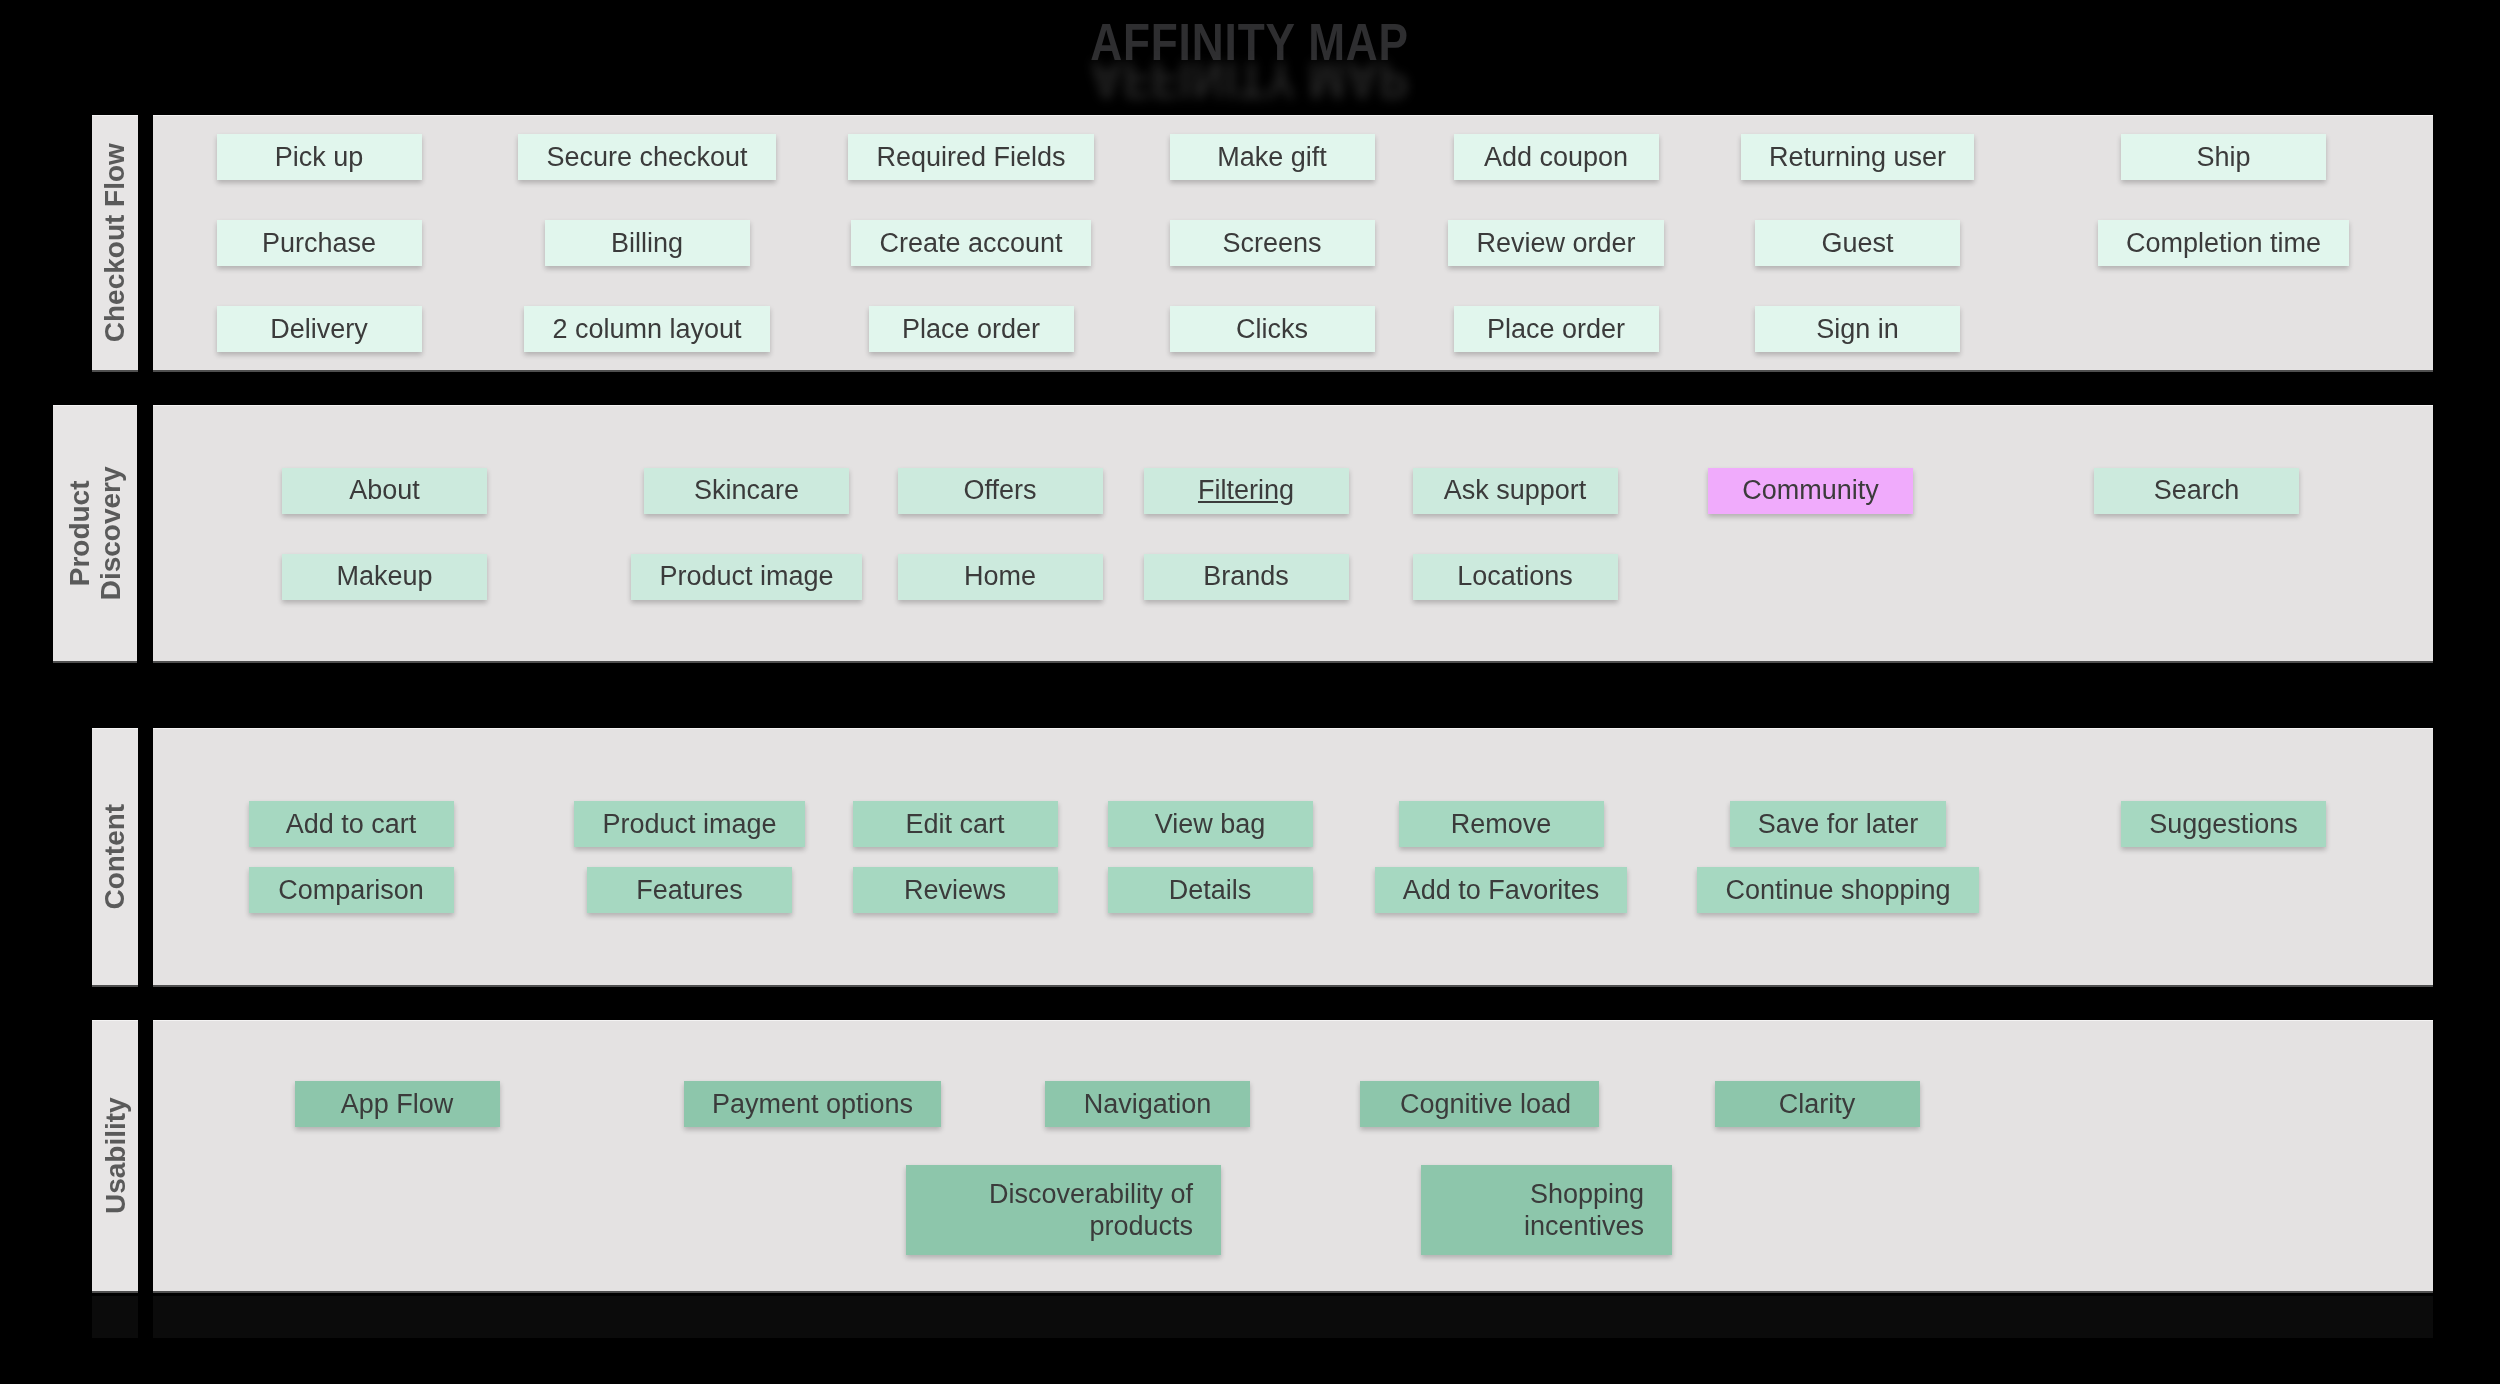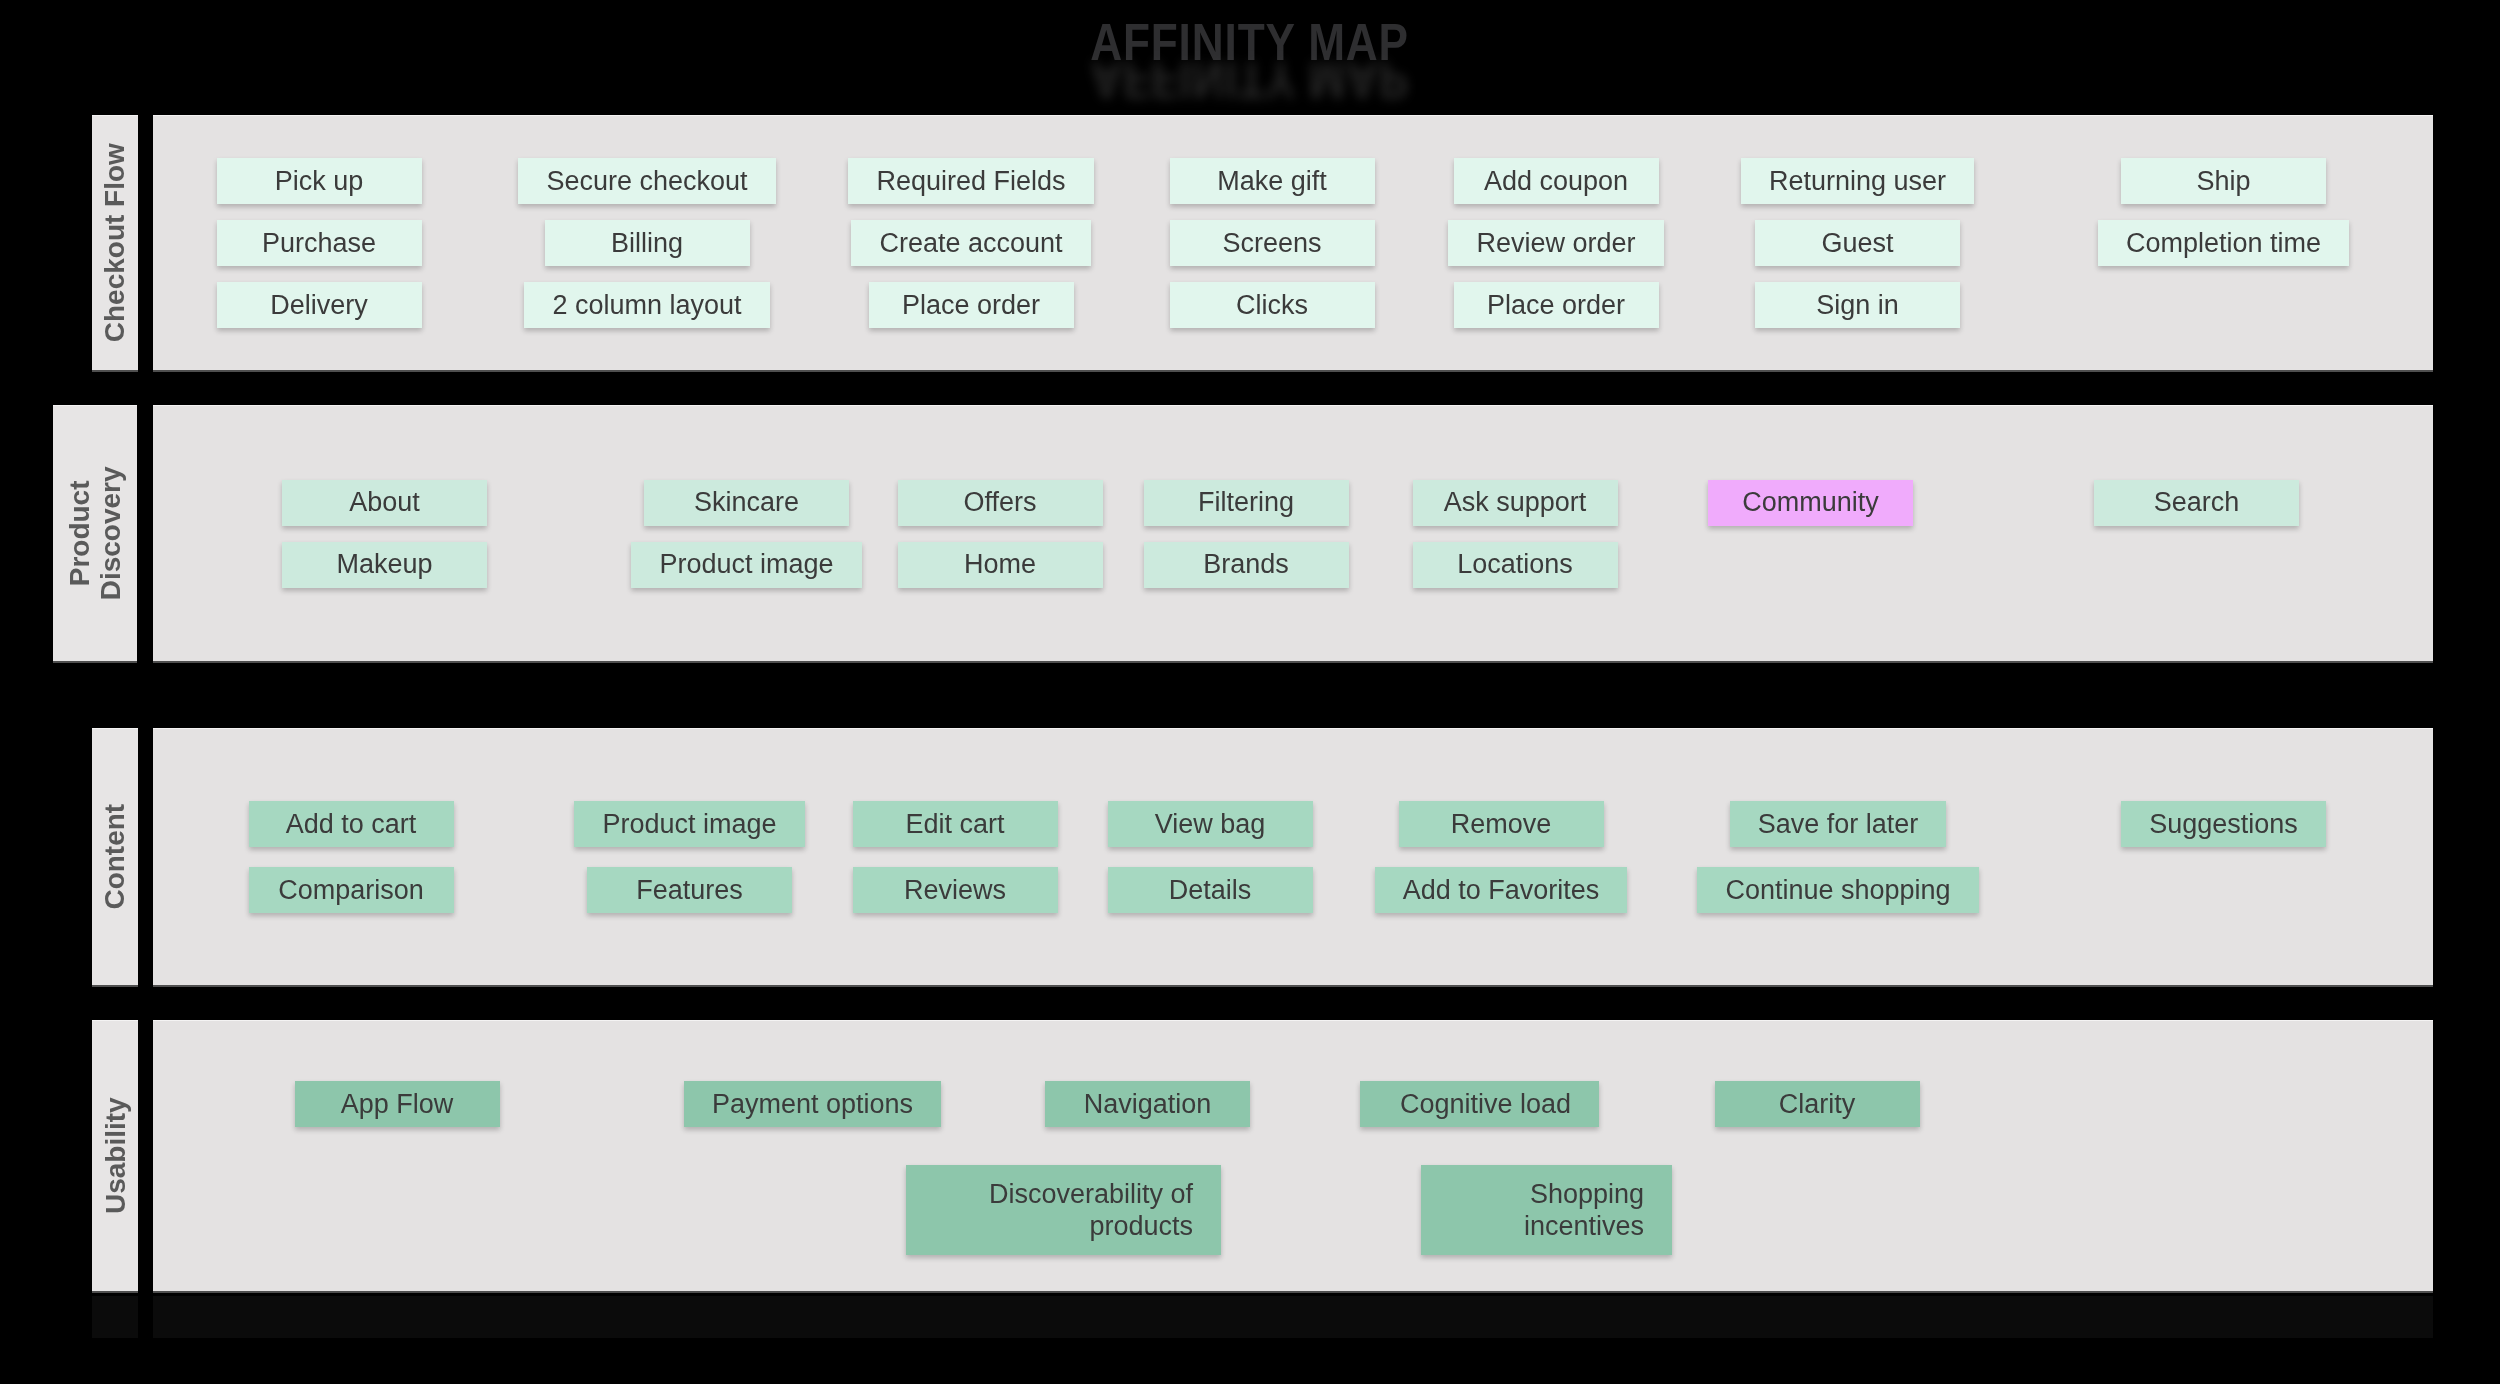--- a/index.html
+++ b/index.html
@@ -27,21 +27,21 @@
   #panel0{left:153px;top:115px;width:2280px;height:257px;}
   #bar1{left:53px;top:405px;width:84px;height:258px;}
   #panel1{left:153px;top:405px;width:2280px;height:258px;}
   #bar2{left:92px;top:728px;width:46px;height:259px;}
   #panel2{left:153px;top:728px;width:2280px;height:259px;}
   #bar3{left:92px;top:1020px;width:46px;height:273px;}
   #panel3{left:153px;top:1020px;width:2280px;height:273px;}
   #panel3{justify-content:flex-start;padding-top:60px;}
 
   
-  .row{display:grid;justify-items:center;align-items:center;margin:8px 0;}
+  .row{display:grid;justify-items:center;align-items:center;margin:20px 0;}
   .sec0 .row{grid-template-columns:332px 324px 324px 278px 290px 313px 419px;}
   .sec1 .row{grid-template-columns:463px 261px 246px 246px 292px 299px 473px;}
   .sec2 .row{grid-template-columns:396px 281px 250px 260px 322px 352px 419px;margin:10px 0;}
   .sec3 .row{grid-template-columns:488px 343px 327px 337px 338px 447px;margin:0;}
   .sec3 .row:first-child{margin-bottom:38px;}
 
   .card{height:46px;display:inline-flex;align-items:center;justify-content:center;
         padding:0 28px;min-width:149px;box-sizing:content-box;
         font-size:27px;color:#3b3b3b;white-space:nowrap;
         box-shadow:0 3px 5px rgba(0,0,0,.22);}
@@ -106,21 +106,21 @@
       <div><div class="card" style="background: rgb(225, 246, 237);">Place order</div></div>
       <div><div class="card" style="background: rgb(225, 246, 237);">Sign in</div></div>
       <div></div>
     </div>
   </div>
 <div class="panel sec1" id="panel1">
     <div class="row">
       <div><div class="card" style="background: rgb(204, 234, 221);">About</div></div>
       <div><div class="card" style="background: rgb(204, 234, 221);">Skincare</div></div>
       <div><div class="card" style="background: rgb(204, 234, 221);">Offers</div></div>
-      <div><div class="card" style="background: rgb(204, 234, 221);">Filtering</div></div>
+      <div><div class="card" style="background: rgb(204, 234, 221); text-decoration: underline;">Filtering</div></div>
       <div><div class="card" style="background: rgb(204, 234, 221);">Ask support</div></div>
       <div><div class="card" style="background: #f0abfc;">Community</div></div>
       <div><div class="card" style="background: rgb(204, 234, 221);">Search</div></div>
     </div>
     <div class="row">
       <div><div class="card" style="background: rgb(204, 234, 221);">Makeup</div></div>
       <div><div class="card" style="background: rgb(204, 234, 221);">Product image</div></div>
       <div><div class="card" style="background: rgb(204, 234, 221);">Home</div></div>
       <div><div class="card" style="background: rgb(204, 234, 221);">Brands</div></div>
       <div><div class="card" style="background: rgb(204, 234, 221);">Locations</div></div>

